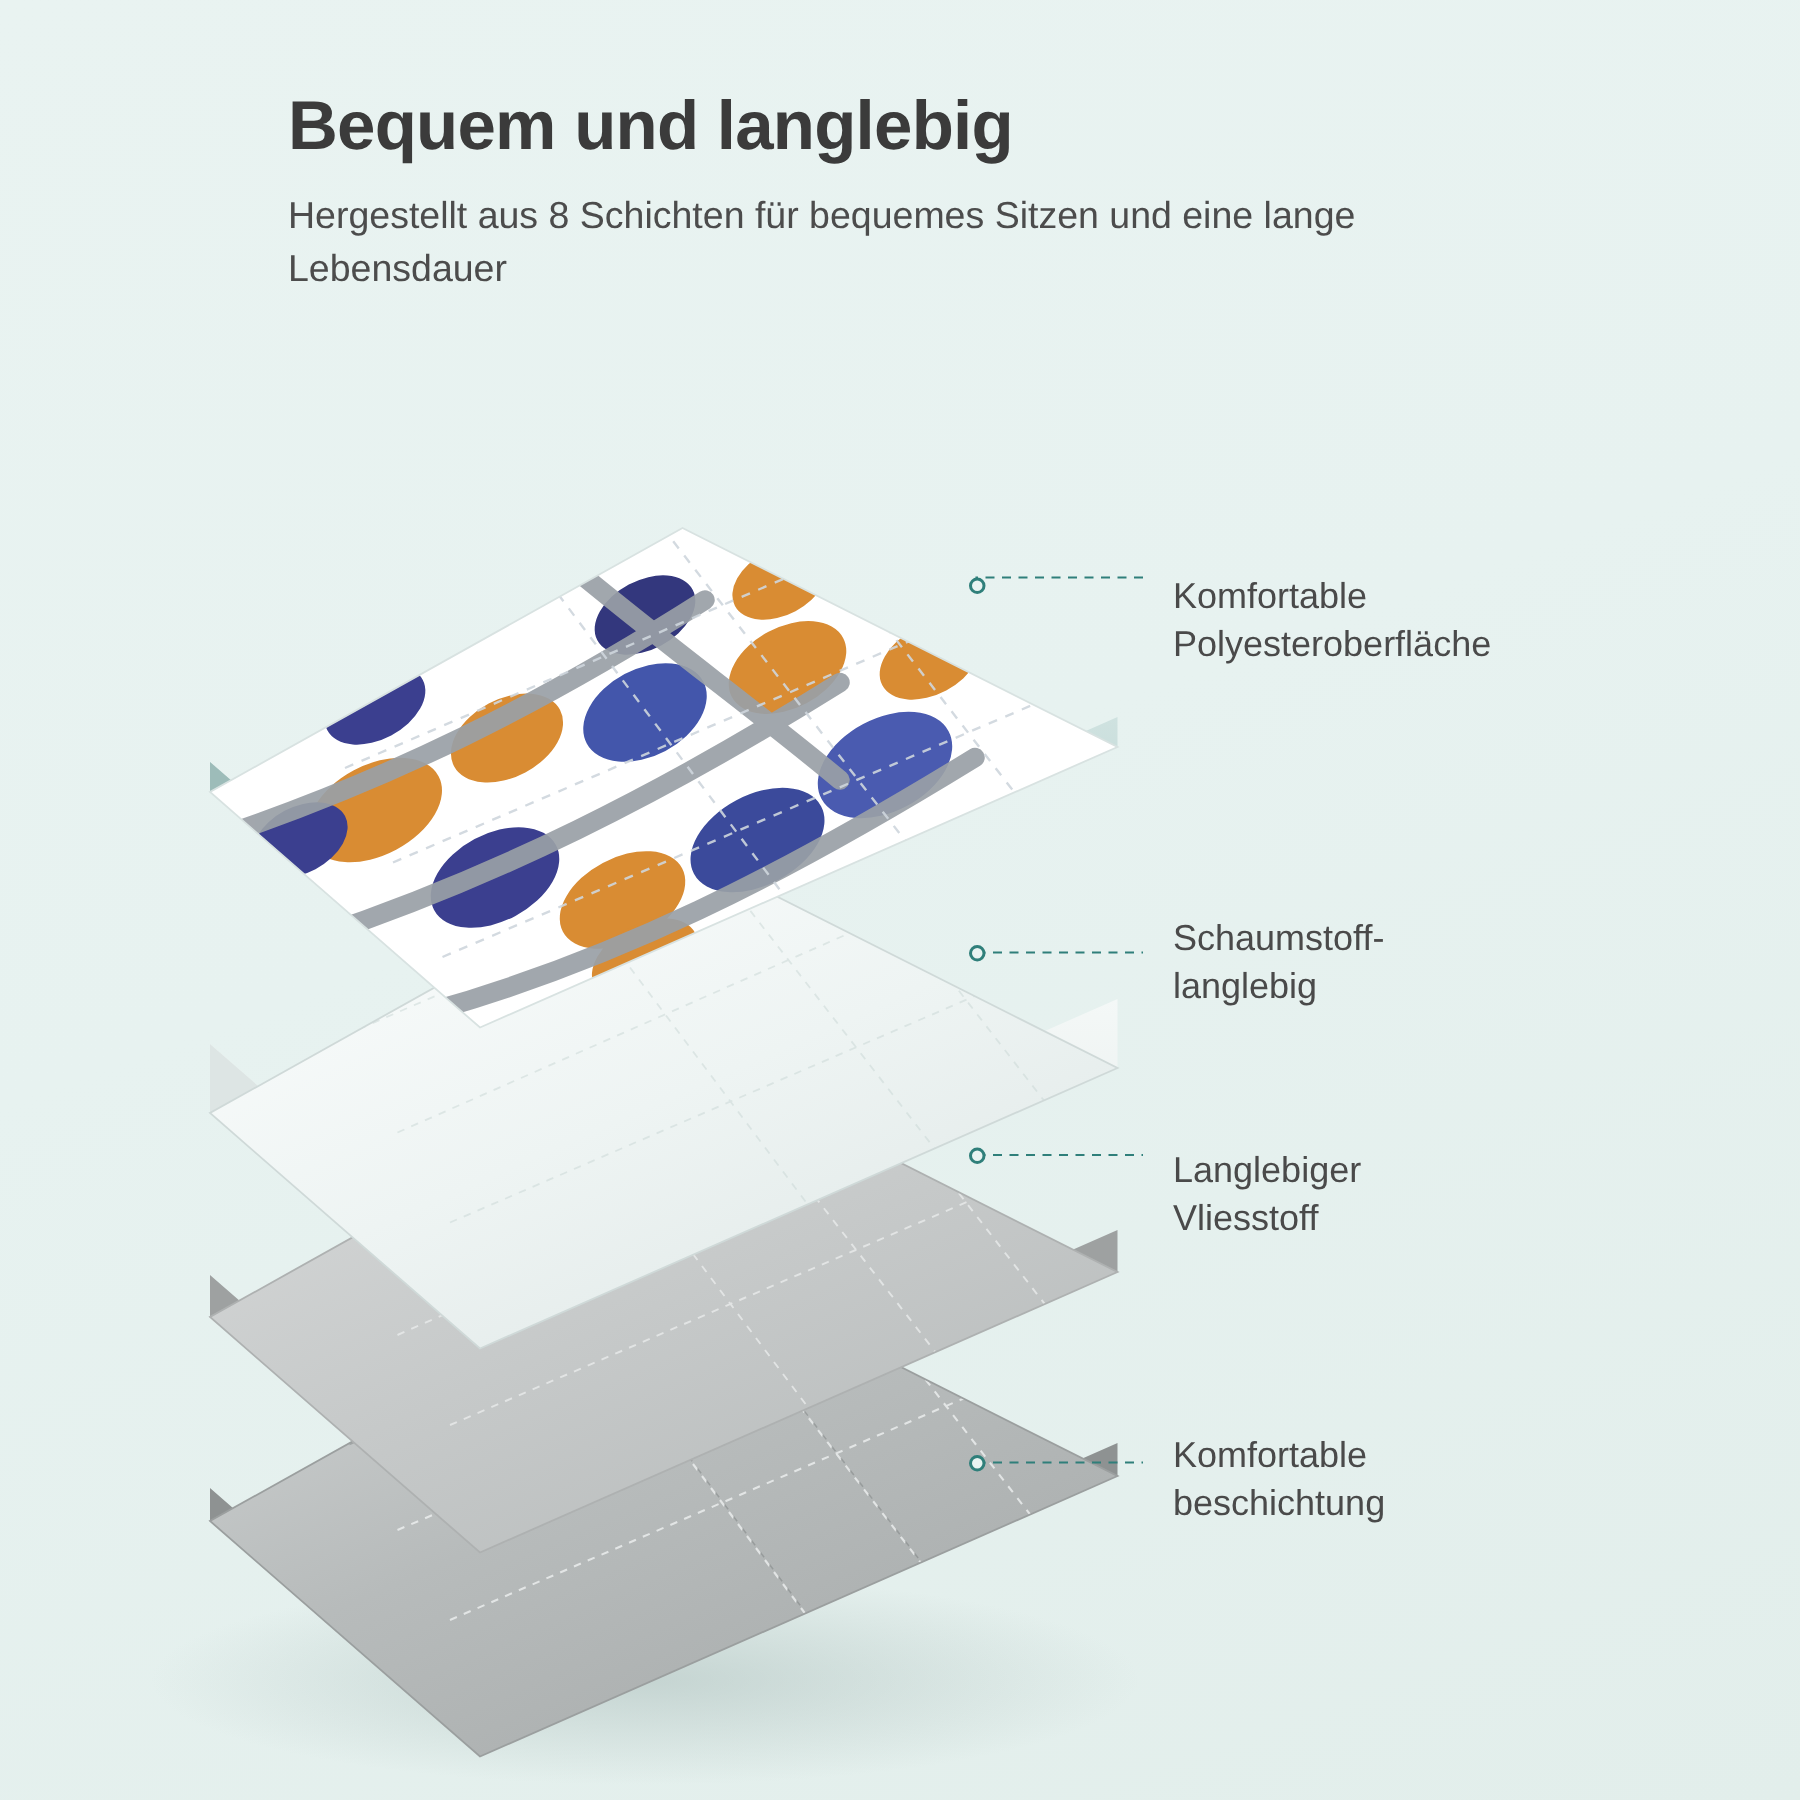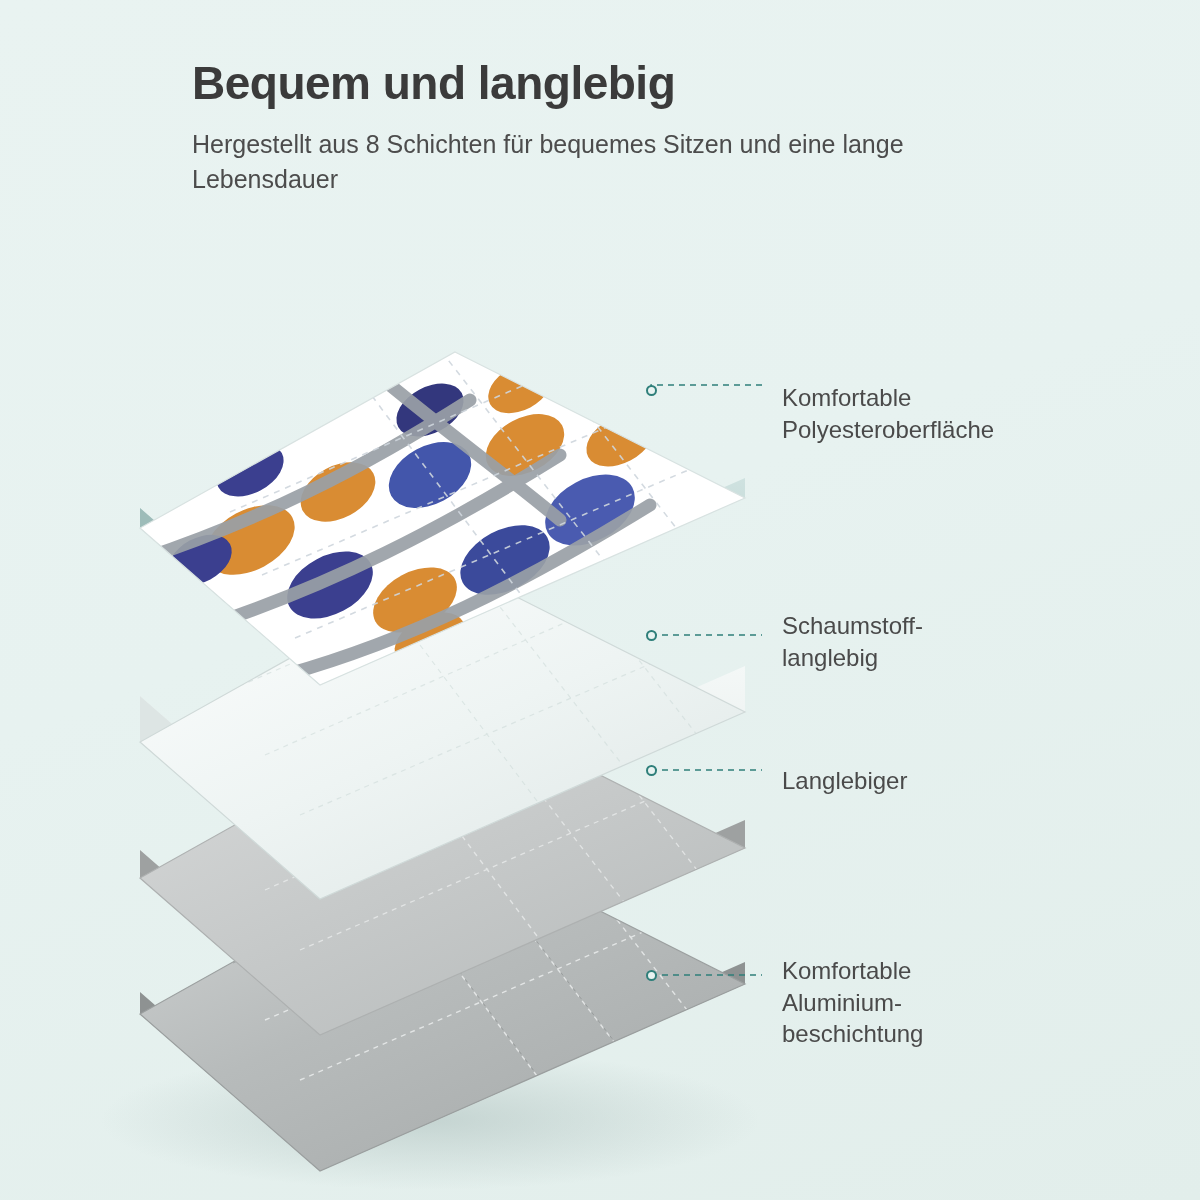--- a/index.html
+++ b/index.html
@@ -261,22 +261,22 @@
       <div>Polyesteroberfläche</div>
     </div>
 
     <div class="callout callout-2">
       <div>Schaumstoff-</div>
       <div>langlebig</div>
     </div>
 
     <div class="callout callout-3">
       <div>Langlebiger</div>
+      <div>Vliesstoff</div>
     </div>
 
     <div class="callout callout-4">
       <div>Komfortable</div>
-      <div>Aluminium-</div>
       <div>beschichtung</div>
     </div>
 
   </div>
 </div>
 
 </body></html>

